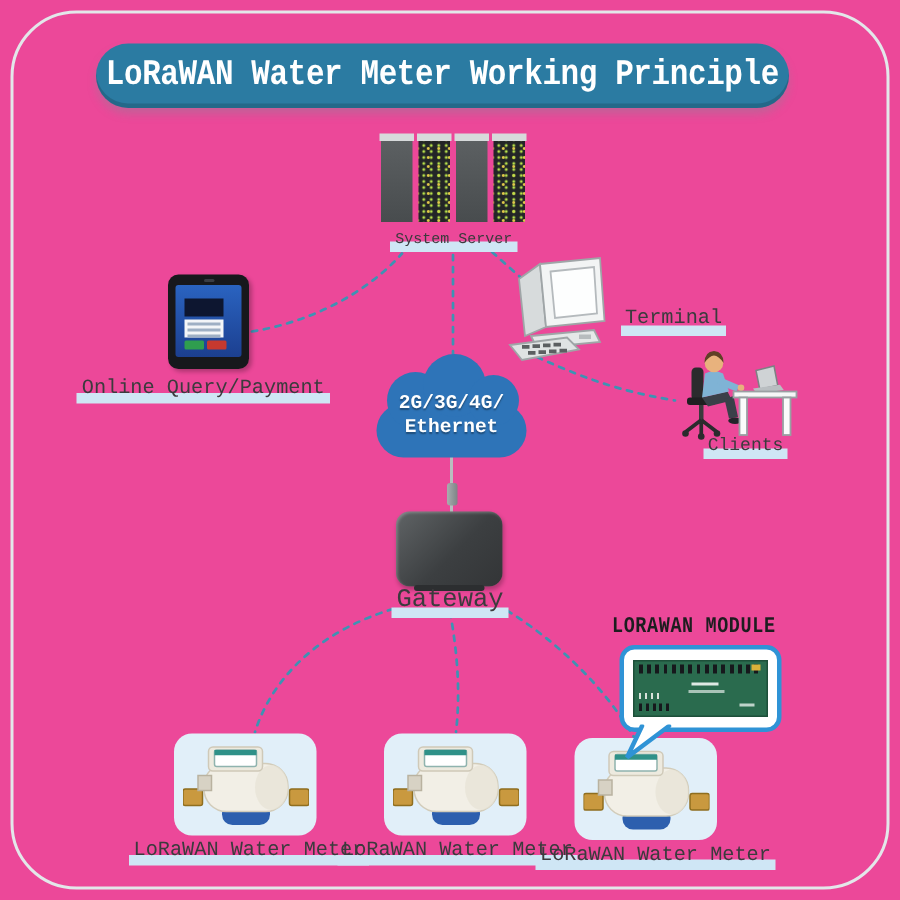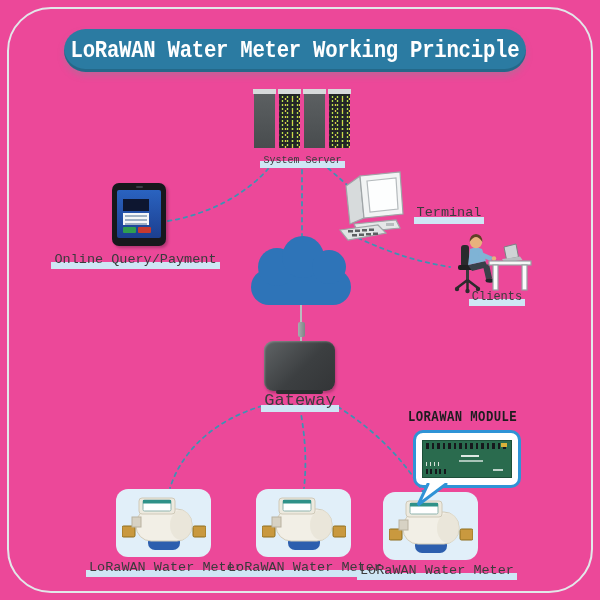--- a/index.html
+++ b/index.html
@@ -178,20 +178,24 @@
 
   <div class="cloud">
     <svg width="112" height="82" viewBox="0 0 112 82">
       <g fill="#2e74b8">
         <rect x="6" y="38" width="100" height="36" rx="18"></rect>
         <circle cx="32" cy="36" r="19"></circle>
         <circle cx="58" cy="26" r="21"></circle>
         <circle cx="84" cy="36" r="17"></circle>
       </g>
     </svg>
+    <div class="txt">
+      <div>2G/3G/4G/</div>
+      <div>Ethernet</div>
+    </div>
   </div>
 
   <div class="antenna"></div>
   <div class="gwbox"></div>
   <div class="lbl" style="left:255px;top:391px;width:90px;font-size:17px;">
     <span class="hl">Gateway</span>
   </div>
 
   <div class="module-title">
     <span>LORAWAN MODULE</span>

